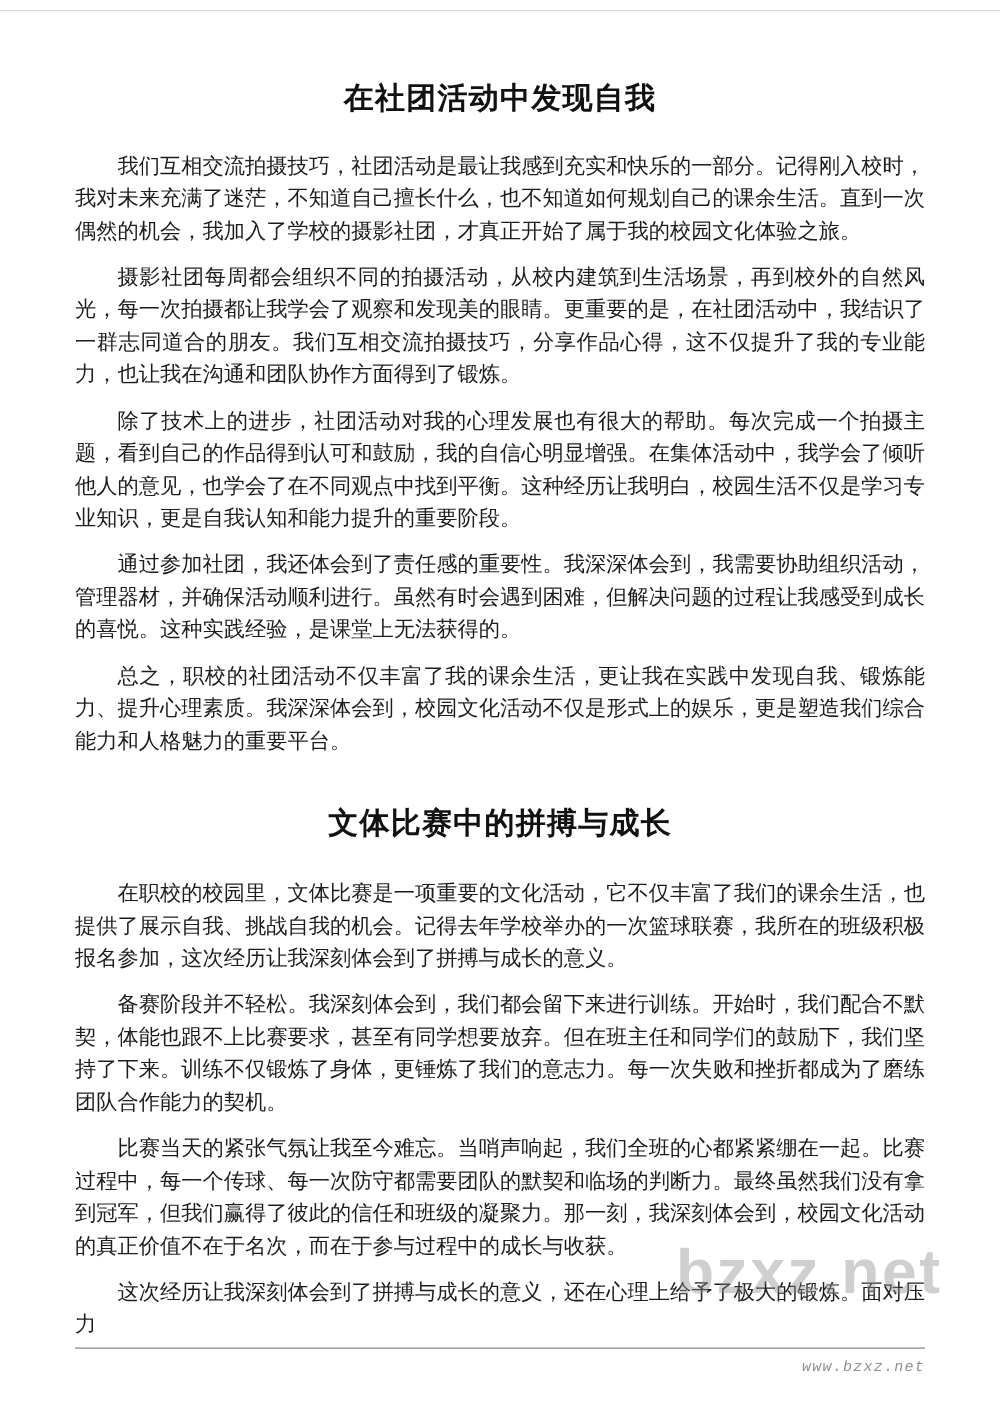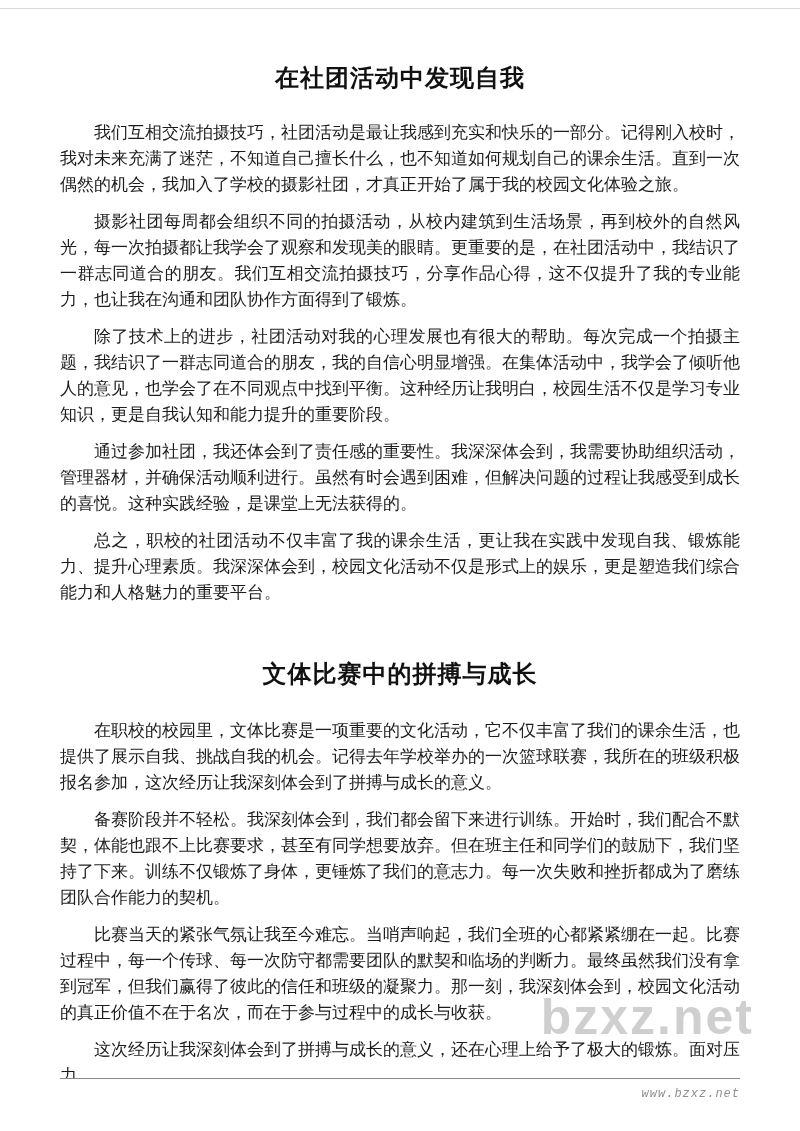--- a/index.html
+++ b/index.html
@@ -38,21 +38,21 @@
     text-align: center;
     color: #111111;
     margin: 0;
     letter-spacing: 1px;
   }
   .essay-title.first {
     margin-top: 62px;
     margin-bottom: 26px;
   }
   .essay-title.second {
-    margin-top: 52px;
+    margin-top: 36px;
     margin-bottom: 28px;
   }
   .essay p {
     font-size: 17px;
     line-height: 26px;
     text-align: justify;
     text-indent: 2em;
     margin: 11px 0;
     color: #1c1c1c;
   }
@@ -105,21 +105,21 @@
 <div class="page">
 
   <div class="top-divider"></div>
 
   <div class="content">
 
     <section class="essay">
       <h1 class="essay-title first">在社团活动中发现自我</h1>
       <p>我们互相交流拍摄技巧，社团活动是最让我感到充实和快乐的一部分。记得刚入校时，我对未来充满了迷茫，不知道自己擅长什么，也不知道如何规划自己的课余生活。直到一次偶然的机会，我加入了学校的摄影社团，才真正开始了属于我的校园文化体验之旅。</p>
       <p>摄影社团每周都会组织不同的拍摄活动，从校内建筑到生活场景，再到校外的自然风光，每一次拍摄都让我学会了观察和发现美的眼睛。更重要的是，在社团活动中，我结识了一群志同道合的朋友。我们互相交流拍摄技巧，分享作品心得，这不仅提升了我的专业能力，也让我在沟通和团队协作方面得到了锻炼。</p>
-      <p>除了技术上的进步，社团活动对我的心理发展也有很大的帮助。每次完成一个拍摄主题，我结识了一群志同道合的朋友，我的自信心明显增强。在集体活动中，我学会了倾听他人的意见，也学会了在不同观点中找到平衡。这种经历让我明白，校园生活不仅是学习专业知识，更是自我认知和能力提升的重要阶段。</p>
+      <p>除了技术上的进步，社团活动对我的心理发展也有很大的帮助。每次完成一个拍摄主题，看到自己的作品得到认可和鼓励，我的自信心明显增强。在集体活动中，我学会了倾听他人的意见，也学会了在不同观点中找到平衡。这种经历让我明白，校园生活不仅是学习专业知识，更是自我认知和能力提升的重要阶段。</p>
       <p>通过参加社团，我还体会到了责任感的重要性。我深深体会到，我需要协助组织活动，管理器材，并确保活动顺利进行。虽然有时会遇到困难，但解决问题的过程让我感受到成长的喜悦。这种实践经验，是课堂上无法获得的。</p>
       <p>总之，职校的社团活动不仅丰富了我的课余生活，更让我在实践中发现自我、锻炼能力、提升心理素质。我深深体会到，校园文化活动不仅是形式上的娱乐，更是塑造我们综合能力和人格魅力的重要平台。</p>
     </section>
 
     <section class="essay">
       <h1 class="essay-title second">文体比赛中的拼搏与成长</h1>
       <p>在职校的校园里，文体比赛是一项重要的文化活动，它不仅丰富了我们的课余生活，也提供了展示自我、挑战自我的机会。记得去年学校举办的一次篮球联赛，我所在的班级积极报名参加，这次经历让我深刻体会到了拼搏与成长的意义。</p>
       <p>备赛阶段并不轻松。我深刻体会到，我们都会留下来进行训练。开始时，我们配合不默契，体能也跟不上比赛要求，甚至有同学想要放弃。但在班主任和同学们的鼓励下，我们坚持了下来。训练不仅锻炼了身体，更锤炼了我们的意志力。每一次失败和挫折都成为了磨练团队合作能力的契机。</p>
       <p>比赛当天的紧张气氛让我至今难忘。当哨声响起，我们全班的心都紧紧绷在一起。比赛过程中，每一个传球、每一次防守都需要团队的默契和临场的判断力。最终虽然我们没有拿到冠军，但我们赢得了彼此的信任和班级的凝聚力。那一刻，我深刻体会到，校园文化活动的真正价值不在于名次，而在于参与过程中的成长与收获。</p>
       <p>这次经历让我深刻体会到了拼搏与成长的意义，还在心理上给予了极大的锻炼。面对压力</p>

